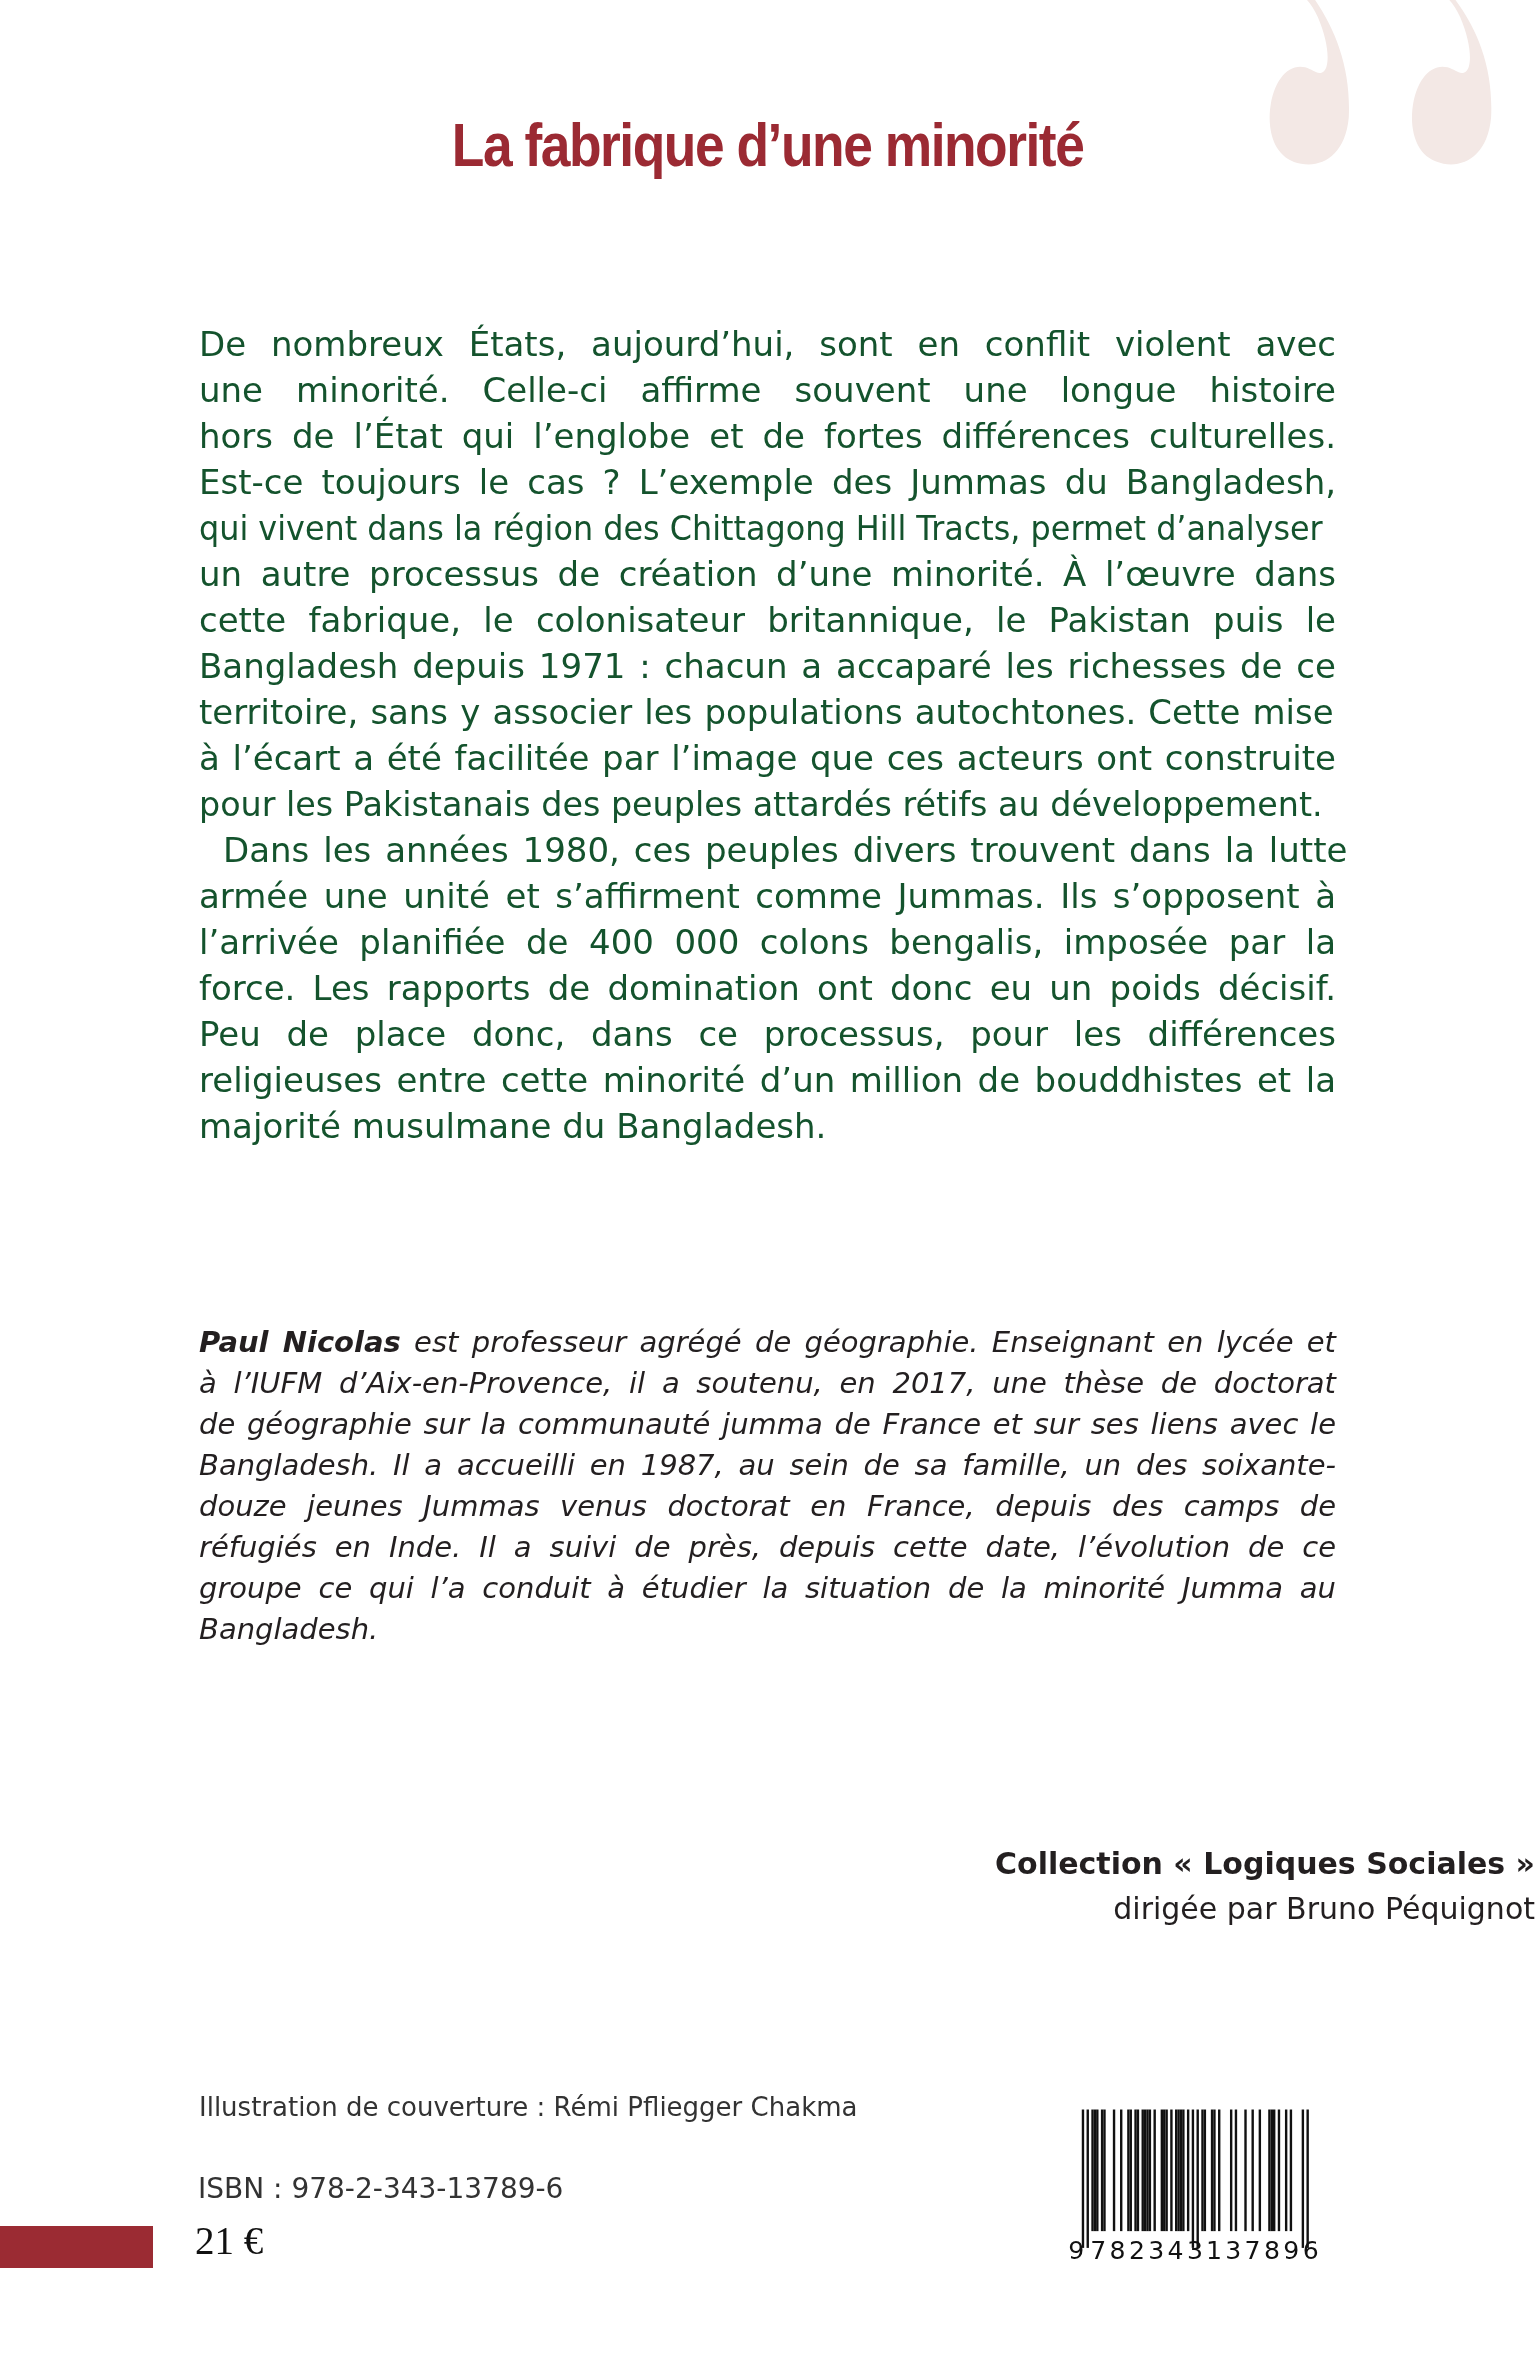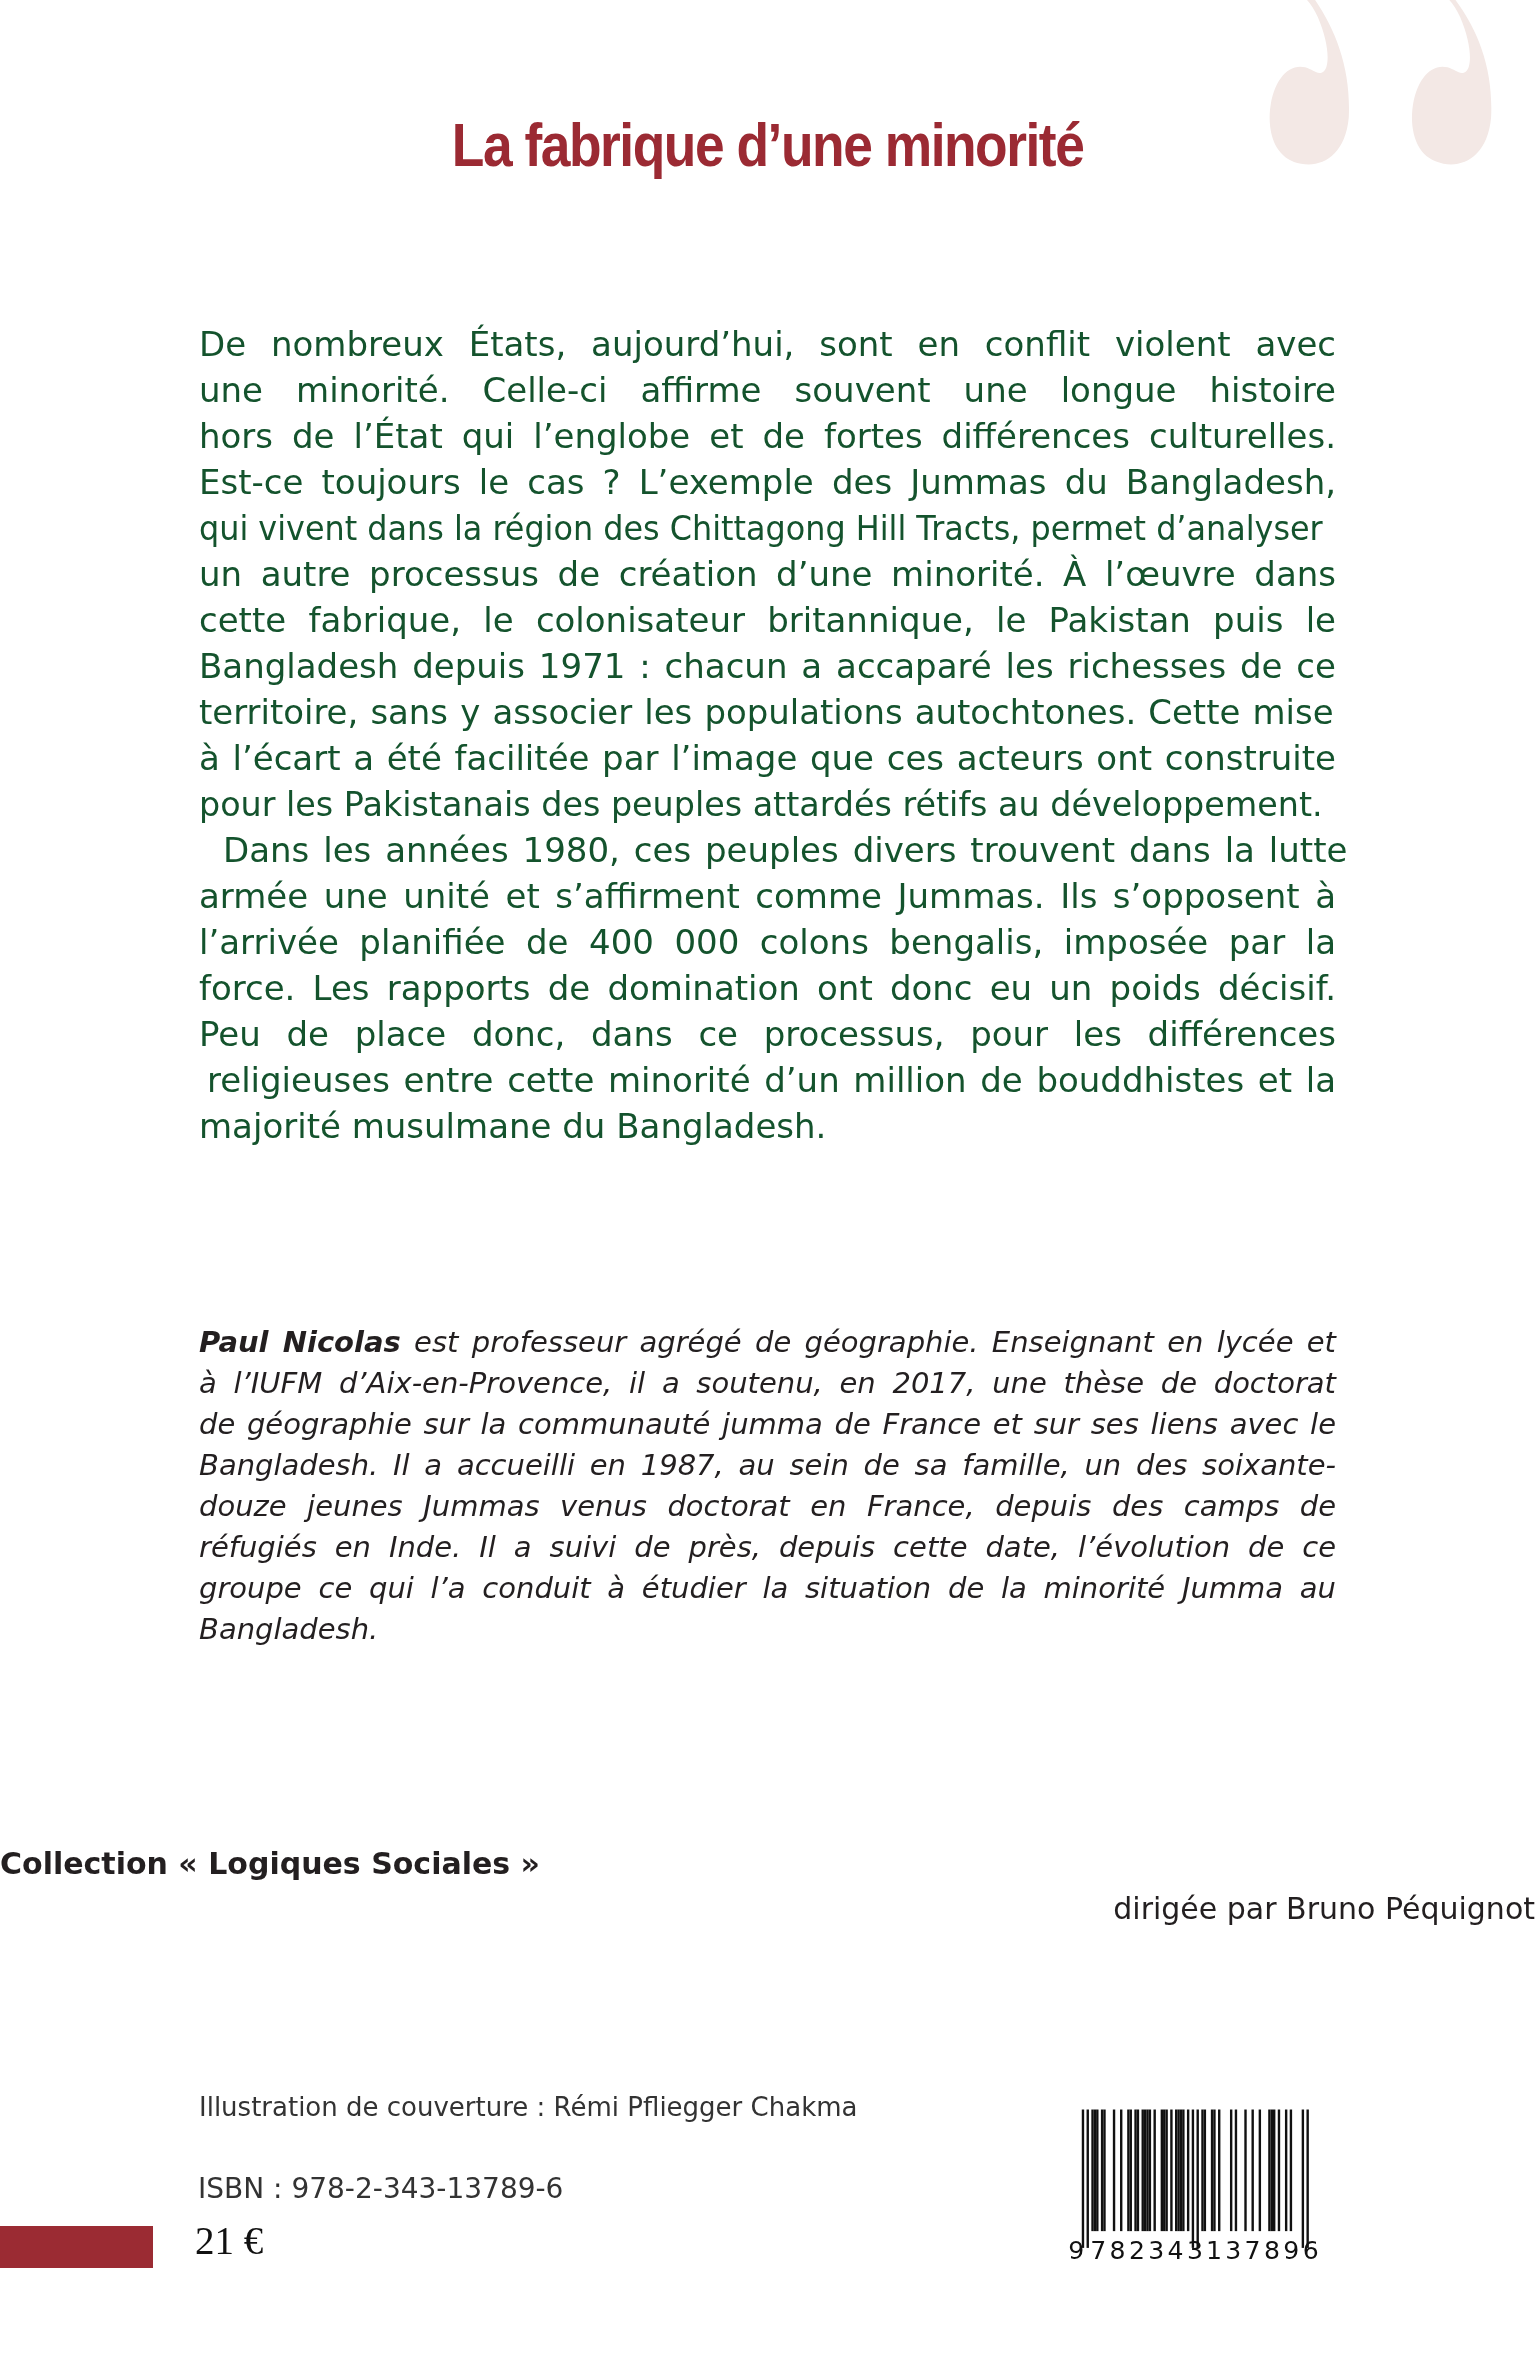--- a/index.html
+++ b/index.html
@@ -15,21 +15,21 @@
                color: #14532d; text-align: justify; }
   .body-line { display: block; height: 46px; white-space: nowrap; overflow: visible;
                text-align: justify; text-align-last: justify; transform-origin: 0 0; }
   .body-line.last { text-align-last: left; }
   .author-text { position: absolute; left: 199px; width: 1137px; top: 1322px;
                  font-family: "DejaVu Sans", sans-serif; font-style: italic; font-size: 29px;
                  line-height: 41px; color: #231f20; }
   .author-line { display: block; height: 41px; white-space: nowrap; text-align: justify; text-align-last: justify; }
   .author-line.last { text-align-last: left; }
   .author-name { font-weight: bold; }
-  .collection { position: absolute; left: 0; width: 1535px; top: 1844px; text-align: left;
+  .collection { position: absolute; left: 0; width: 1535px; top: 1844px; text-align: right;
                 font-family: "DejaVu Sans", sans-serif; font-weight: bold; font-size: 30px; color: #231f20;
                 line-height: 40px; }
   .director { position: absolute; left: 0; width: 1535px; top: 1889px; text-align: right;
               font-family: "DejaVu Sans", sans-serif; font-size: 30px; color: #231f20; line-height: 40px; }
   .illustration { position: absolute; left: 199px; top: 2089px; font-family: "DejaVu Sans", sans-serif;
                   font-size: 26px; color: #333333; line-height: 37px; white-space: nowrap; }
   .isbn { position: absolute; left: 198px; top: 2170px; font-family: "DejaVu Sans", sans-serif;
           font-size: 28px; color: #333333; line-height: 37px; white-space: nowrap; }
   .price-bar { position: absolute; left: 0; top: 2226px; width: 153px; height: 42px; background: #9b2b33; }
   .price { position: absolute; left: 195px; top: 2219px; font-family: "Liberation Serif", serif;
@@ -59,21 +59,21 @@
     <span class="body-line" style="display: block; width: auto; word-spacing: 10px;">cette fabrique, le colonisateur britannique, le Pakistan puis le</span>
     <span class="body-line" style="display: block; width: auto; word-spacing: 1.8px;">Bangladesh depuis 1971 : chacun a accaparé les richesses de ce</span>
     <span class="body-line" style="display: block; width: auto; transform: scaleX(0.997814);">territoire, sans y associer les populations autochtones. Cette mise</span>
     <span class="body-line" style="display: block; width: auto; word-spacing: 0.6px;">à l’écart a été facilitée par l’image que ces acteurs ont construite</span>
     <span class="body-line" style="display: block; width: auto; transform: scaleX(0.981129);">pour les Pakistanais des peuples attardés rétifs au développement.</span>
     <span class="body-line" style="display: block; width: auto; word-spacing: 3.1px; margin-left: 24px;">Dans les années 1980, ces peuples divers trouvent dans la lutte</span>
     <span class="body-line" style="display: block; width: auto; word-spacing: 3.3px;">armée une unité et s’affirment comme Jummas. Ils s’opposent à</span>
     <span class="body-line" style="display: block; width: auto; word-spacing: 8.3px;">l’arrivée planifiée de 400 000 colons bengalis, imposée par la</span>
     <span class="body-line" style="display: block; width: auto; word-spacing: 5.1px;">force. Les rapports de domination ont donc eu un poids décisif.</span>
     <span class="body-line" style="display: block; width: auto; word-spacing: 13.6px;">Peu de place donc, dans ce processus, pour les différences</span>
-    <span class="body-line" style="display: block; width: auto; word-spacing: 2.3px; margin-left: 8px;">religieuses entre cette minorité d’un million de bouddhistes et la</span>
+    <span class="body-line" style="display: block; width: auto; word-spacing: 2.3px;">religieuses entre cette minorité d’un million de bouddhistes et la</span>
     <span class="body-line last">majorité musulmane du Bangladesh.</span>
   </div>
 
 <div class="author-text" id="author">
     <span class="author-line" style="display: block; width: auto; word-spacing: 2.7px;"><span class="author-name">Paul Nicolas</span><span> est professeur agrégé de géographie. Enseignant en lycée et</span></span>
     <span class="author-line" style="display: block; width: auto; word-spacing: 6.3px;">à l’IUFM d’Aix-en-Provence, il a soutenu, en 2017, une thèse de doctorat</span>
     <span class="author-line" style="display: block; width: auto; word-spacing: 1.4px;">de géographie sur la communauté jumma de France et sur ses liens avec le</span>
     <span class="author-line" style="display: block; width: auto; word-spacing: 4.5px;">Bangladesh. Il a accueilli en 1987, au sein de sa famille, un des soixante-</span>
     <span class="author-line" style="display: block; width: auto; word-spacing: 8px;">douze jeunes Jummas venus doctorat en France, depuis des camps de</span>
     <span class="author-line" style="display: block; width: auto; word-spacing: 7.7px;">réfugiés en Inde. Il a suivi de près, depuis cette date, l’évolution de ce</span>

